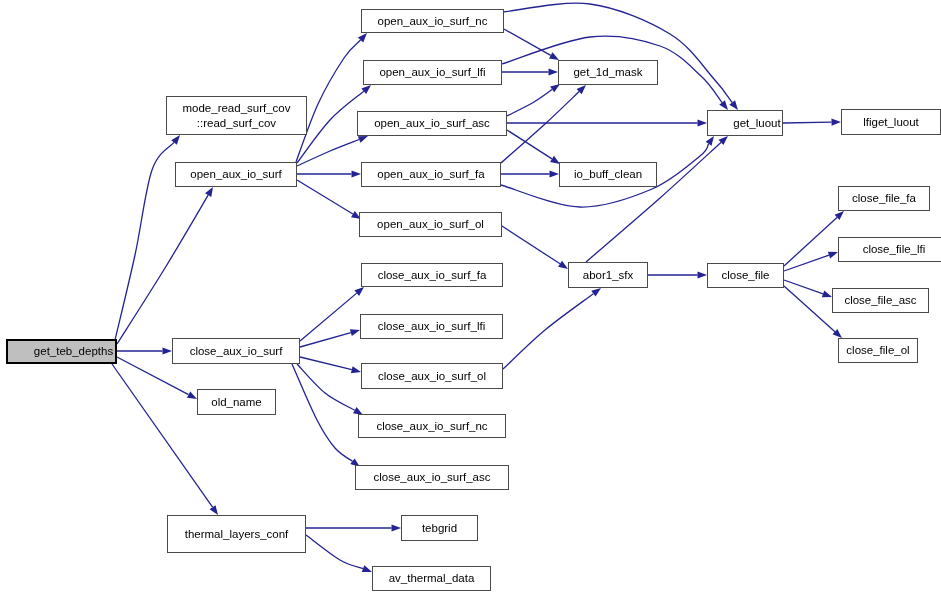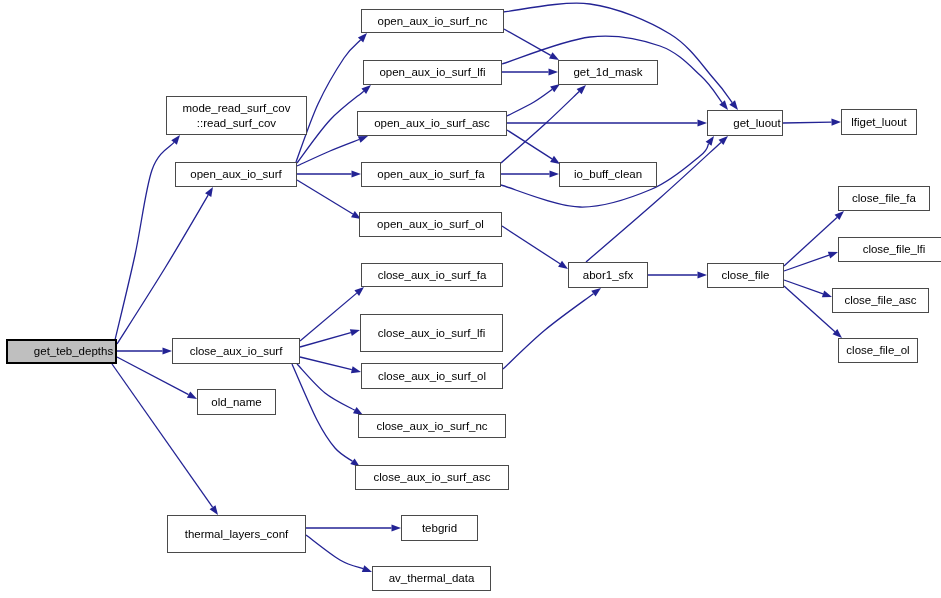--- a/index.html
+++ b/index.html
@@ -99,30 +99,30 @@
       <div class="node" style="left: 175px; top: 162px; width: 122px; height: 25px;"><span>open_aux_io_surf</span></div>
       <div class="node" style="left: 172px; top: 338px; width: 128px; height: 26px;"><span>close_aux_io_surf</span></div>
       <div class="node" style="left: 197px; top: 389px; width: 79px; height: 26px;"><span>old_name</span></div>
       <div class="node" style="left: 167px; top: 515px; width: 139px; height: 38px;"><span>thermal_layers_conf</span></div>
       <div class="node" style="left: 361px; top: 9px; width: 143px; height: 24px;"><span>open_aux_io_surf_nc</span></div>
       <div class="node" style="left: 363px; top: 60px; width: 139px; height: 25px;"><span>open_aux_io_surf_lfi</span></div>
       <div class="node" style="left: 357px; top: 111px; width: 150px; height: 25px;"><span>open_aux_io_surf_asc</span></div>
       <div class="node" style="left: 361px; top: 162px; width: 140px; height: 25px;"><span>open_aux_io_surf_fa</span></div>
       <div class="node" style="left: 359px; top: 212px; width: 143px; height: 25px; text-align: center;"><span>open_aux_io_surf_ol</span></div>
       <div class="node" style="left: 361px; top: 263px; width: 142px; height: 24px;"><span>close_aux_io_surf_fa</span></div>
-      <div class="node" style="left: 360px; top: 314px; width: 143px; height: 38px;"><span>close_aux_io_surf_lfi</span></div>
+      <div class="node" style="left: 360px; top: 314px; width: 143px; height: 25px;"><span>close_aux_io_surf_lfi</span></div>
       <div class="node" style="left: 361px; top: 363px; width: 142px; height: 26px;"><span>close_aux_io_surf_ol</span></div>
       <div class="node" style="left: 358px; top: 414px; width: 148px; height: 24px;"><span>close_aux_io_surf_nc</span></div>
       <div class="node" style="left: 355px; top: 465px; width: 154px; height: 25px;"><span>close_aux_io_surf_asc</span></div>
       <div class="node" style="left: 401px; top: 515px; width: 77px; height: 26px;"><span>tebgrid</span></div>
       <div class="node" style="left: 372px; top: 566px; width: 119px; height: 25px;"><span>av_thermal_data</span></div>
       <div class="node" style="left: 558px; top: 60px; width: 100px; height: 25px;"><span>get_1d_mask</span></div>
       <div class="node" style="left: 559px; top: 162px; width: 98px; height: 25px;"><span>io_buff_clean</span></div>
       <div class="node" style="left: 568px; top: 262px; width: 80px; height: 26px;"><span>abor1_sfx</span></div>
       <div class="node" style="left: 707px; top: 110px; width: 76px; height: 26px; padding-left: 24px;"><span>get_luout</span></div>
       <div class="node" style="left: 707px; top: 263px; width: 77px; height: 25px;"><span>close_file</span></div>
-      <div class="node" style="left: 841px; top: 109px; width: 76px; height: 26px;"><span>lfiget_luout</span></div>
+      <div class="node" style="left: 841px; top: 109px; width: 100px; height: 26px;"><span>lfiget_luout</span></div>
       <div class="node" style="left: 838px; top: 186px; width: 92px; height: 25px;"><span>close_file_fa</span></div>
       <div class="node" style="left: 838px; top: 237px; width: 112px; height: 25px;"><span>close_file_lfi</span></div>
       <div class="node" style="left: 832px; top: 288px; width: 97px; height: 25px;"><span>close_file_asc</span></div>
       <div class="node" style="left: 838px; top: 338px; width: 80px; height: 25px;"><span>close_file_ol</span></div>
     </div>
 </div>
 
 </body></html>

